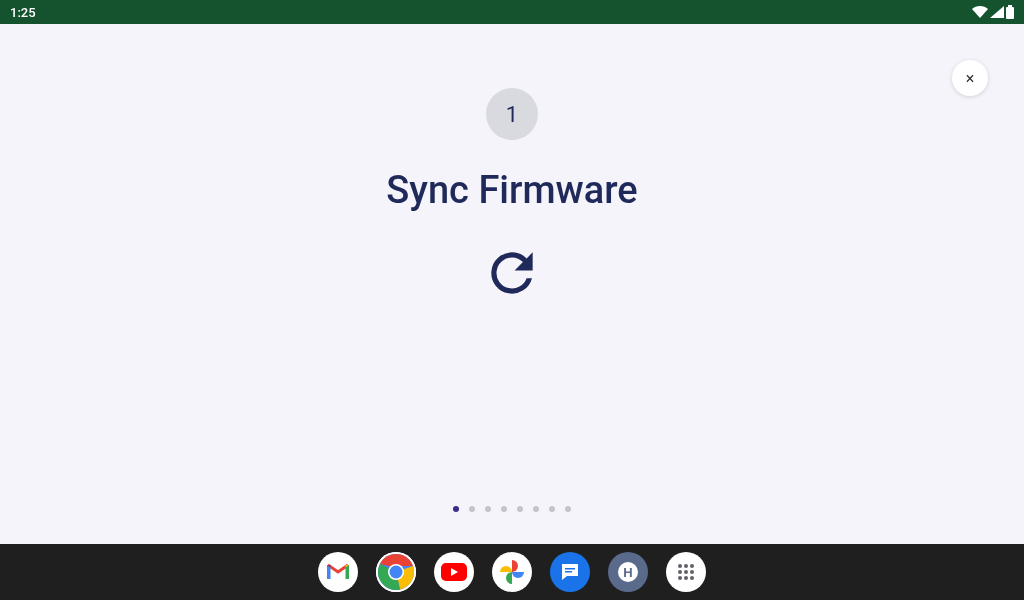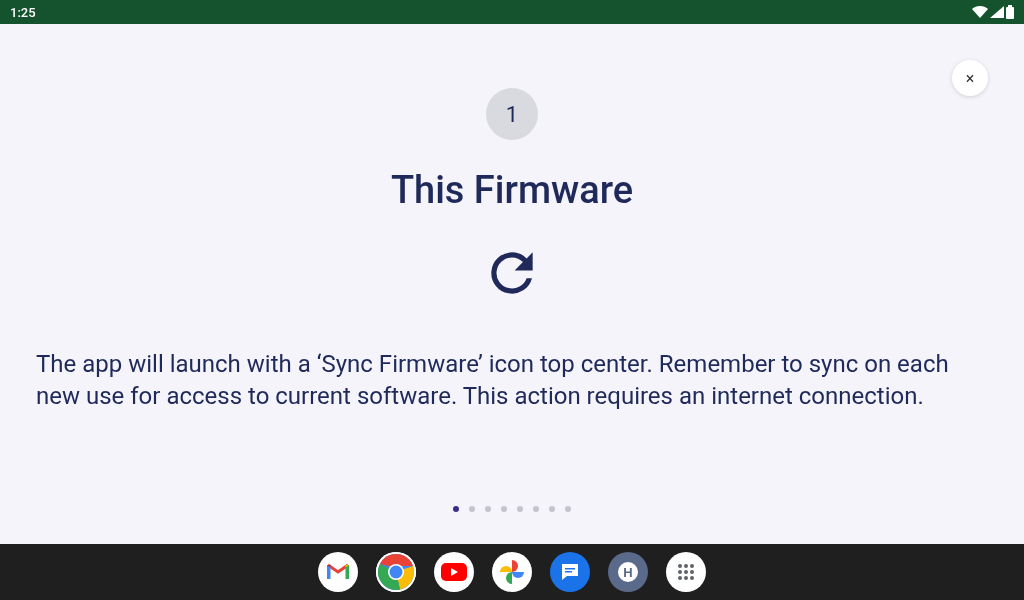--- a/index.html
+++ b/index.html
@@ -153,29 +153,28 @@
 
 <div class="content">
   <div class="close-btn">
     <span>×</span>
   </div>
 
   <div class="step-badge">
     <span>1</span>
   </div>
 
-  <div class="title">This Firmware</div>
+  <div class="title">Sync Firmware</div>
 
   <div class="sync-icon">
     <svg width="62" height="62" viewBox="0 0 24 24">
       <path fill="#1f2a5a" d="M17.65 6.35A7.96 7.96 0 0 0 12 4a8 8 0 1 0 7.74 10h-2.08A6 6 0 1 1 12 6c1.66 0 3.15.69 4.24 1.78L13 11h7V4l-2.35 2.35z"></path>
     </svg>
   </div>
 
-  <div class="description">The app will launch with a ‘Sync Firmware’ icon top center. Remember to sync on each new use for access to current software. This action requires an internet connection.</div>
 
   <div class="page-dots">
     <span class="dot active"></span>
     <span class="dot"></span>
     <span class="dot"></span>
     <span class="dot"></span>
     <span class="dot"></span>
     <span class="dot"></span>
     <span class="dot"></span>
     <span class="dot"></span>

